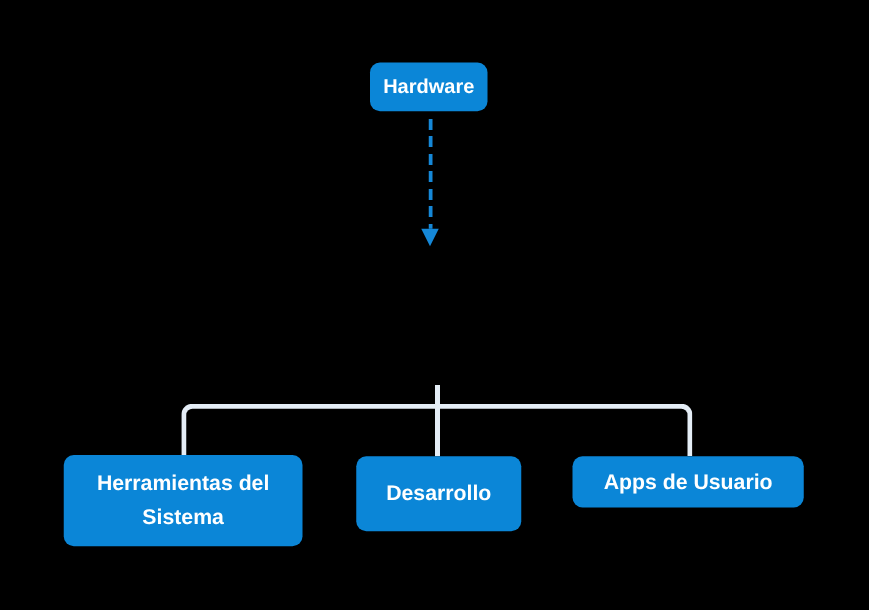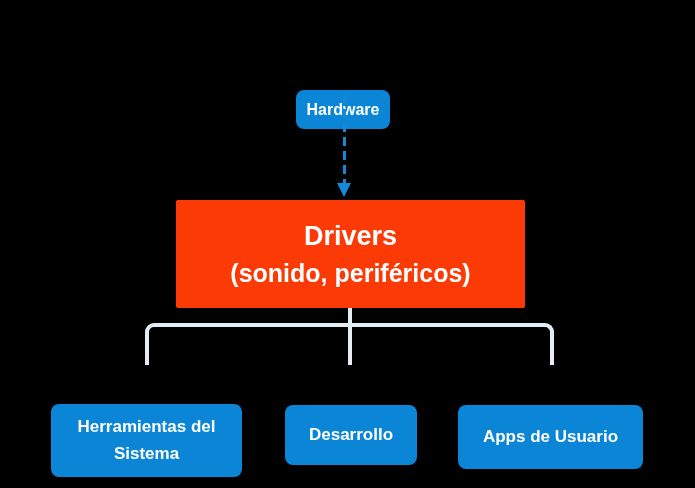--- a/index.html
+++ b/index.html
@@ -21,21 +21,20 @@
     flex-direction: column;
     align-items: center;
     justify-content: center;
     text-align: center;
     color: var(--text, #fff);
     box-sizing: border-box;
   }
   .node.blue {
     background: var(--blue, #0b86d7);
     border-radius: 8px;
-    margin-top: 40px;
   }
   .node.red {
     background: var(--red, #fb3a05);
     border-radius: 2px;
   }
   .hardware {
     left: 296px; top: 50px;
     width: 94px; height: 39px;
     font-size: 16px; font-weight: 600;
   }
@@ -52,21 +51,21 @@
     font-size: 17px; font-weight: 700; line-height: 1.55;
     padding: 16px 12px;
   }
   .child-dev {
     left: 285px; top: 365px;
     width: 132px; height: 60px;
     font-size: 17px; font-weight: 700;
   }
   .child-apps {
     left: 458px; top: 365px;
-    width: 185px; height: 64px;
+    width: 185px; height: 41px;
     font-size: 17px; font-weight: 700;
   }
   .dashed-line {
     position: absolute;
     left: 343px; top: 95px;
     width: 3px; height: 88px;
     background: repeating-linear-gradient(
       to bottom,
       var(--arrow, #1588d8) 0 9px,
       transparent 9px 14px
@@ -103,24 +102,20 @@
 
 <div class="canvas">
 
   <div class="node blue hardware">
     <span>Hardware</span>
   </div>
 
   <div class="dashed-line"></div>
   <div class="arrowhead"></div>
 
-  <div class="node red drivers">
-    <span class="drivers-title">Drivers</span>
-    <span class="drivers-subtitle">(sonido, periféricos)</span>
-  </div>
 
   <div class="bracket"></div>
   <div class="center-line"></div>
 
   <div class="node blue child-tools">
     <span>Herramientas del Sistema</span>
   </div>
 
   <div class="node blue child-dev">
     <span>Desarrollo</span>

